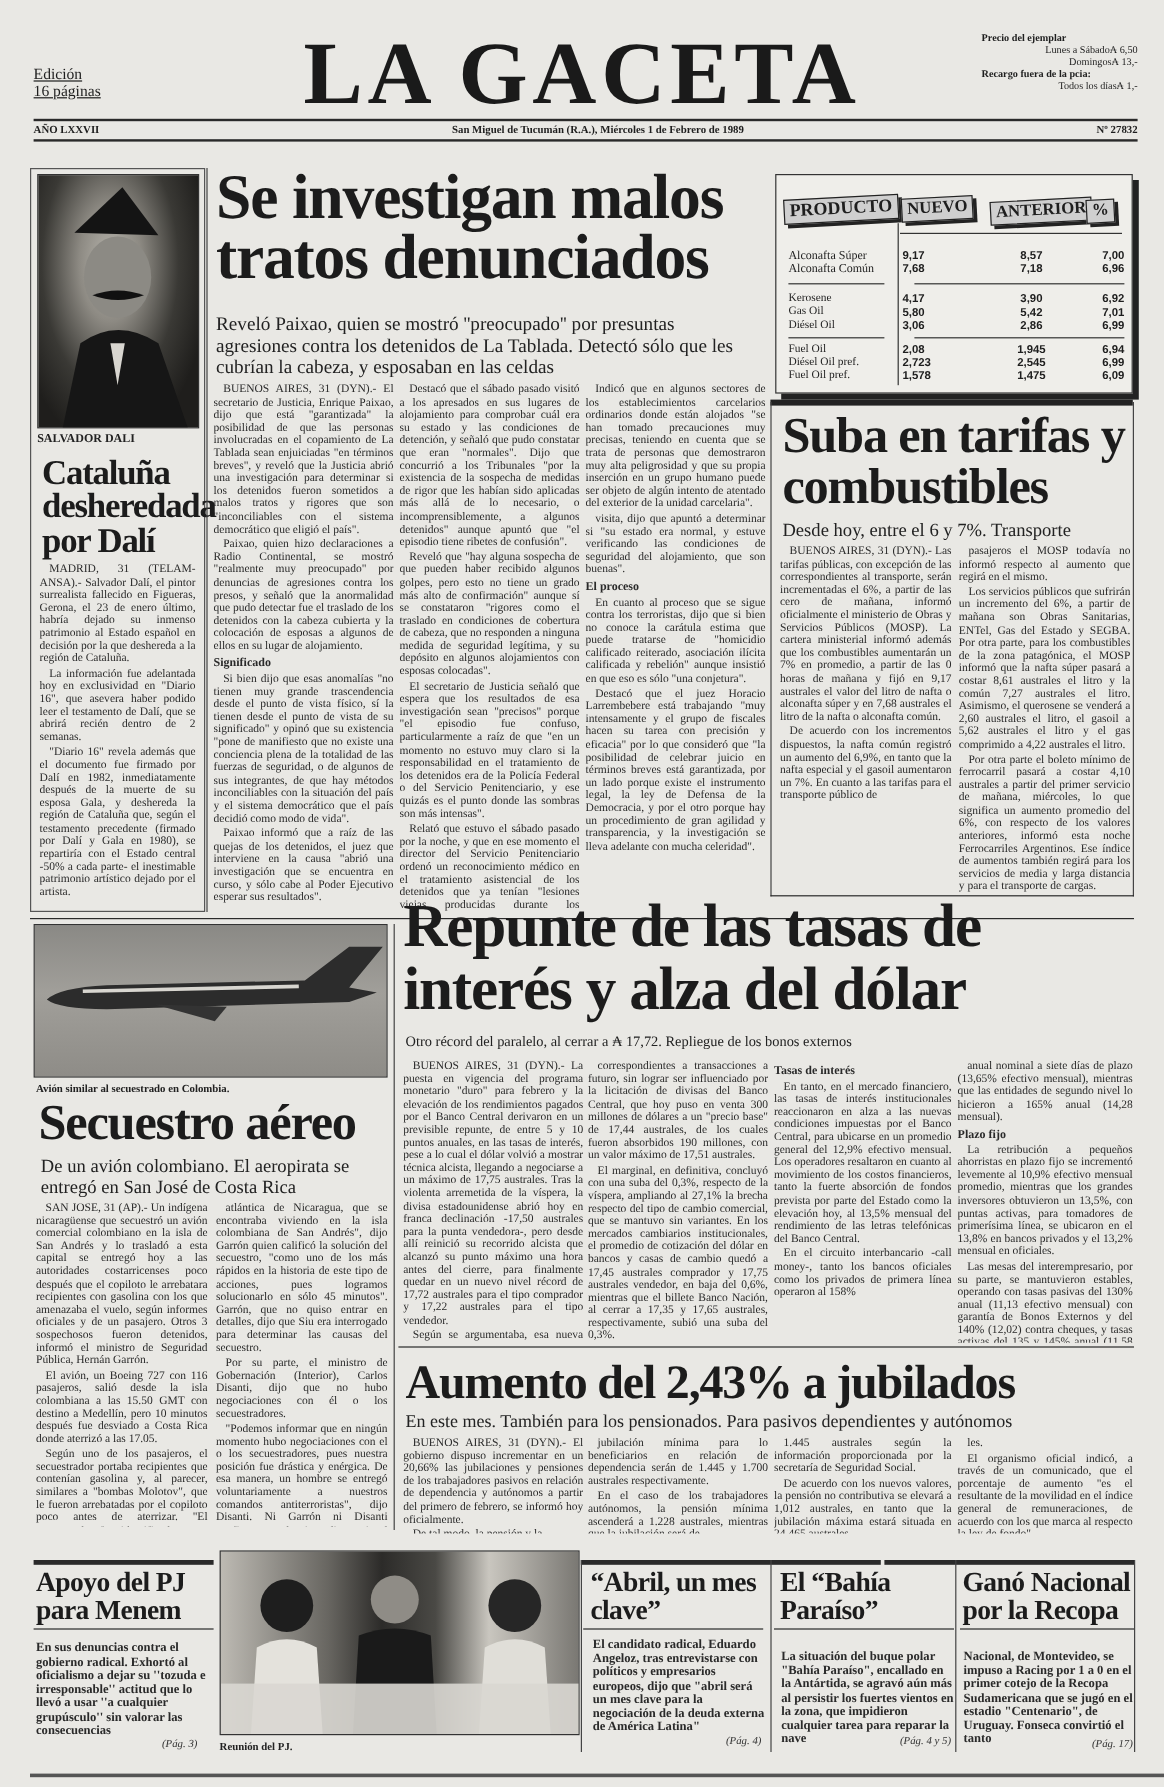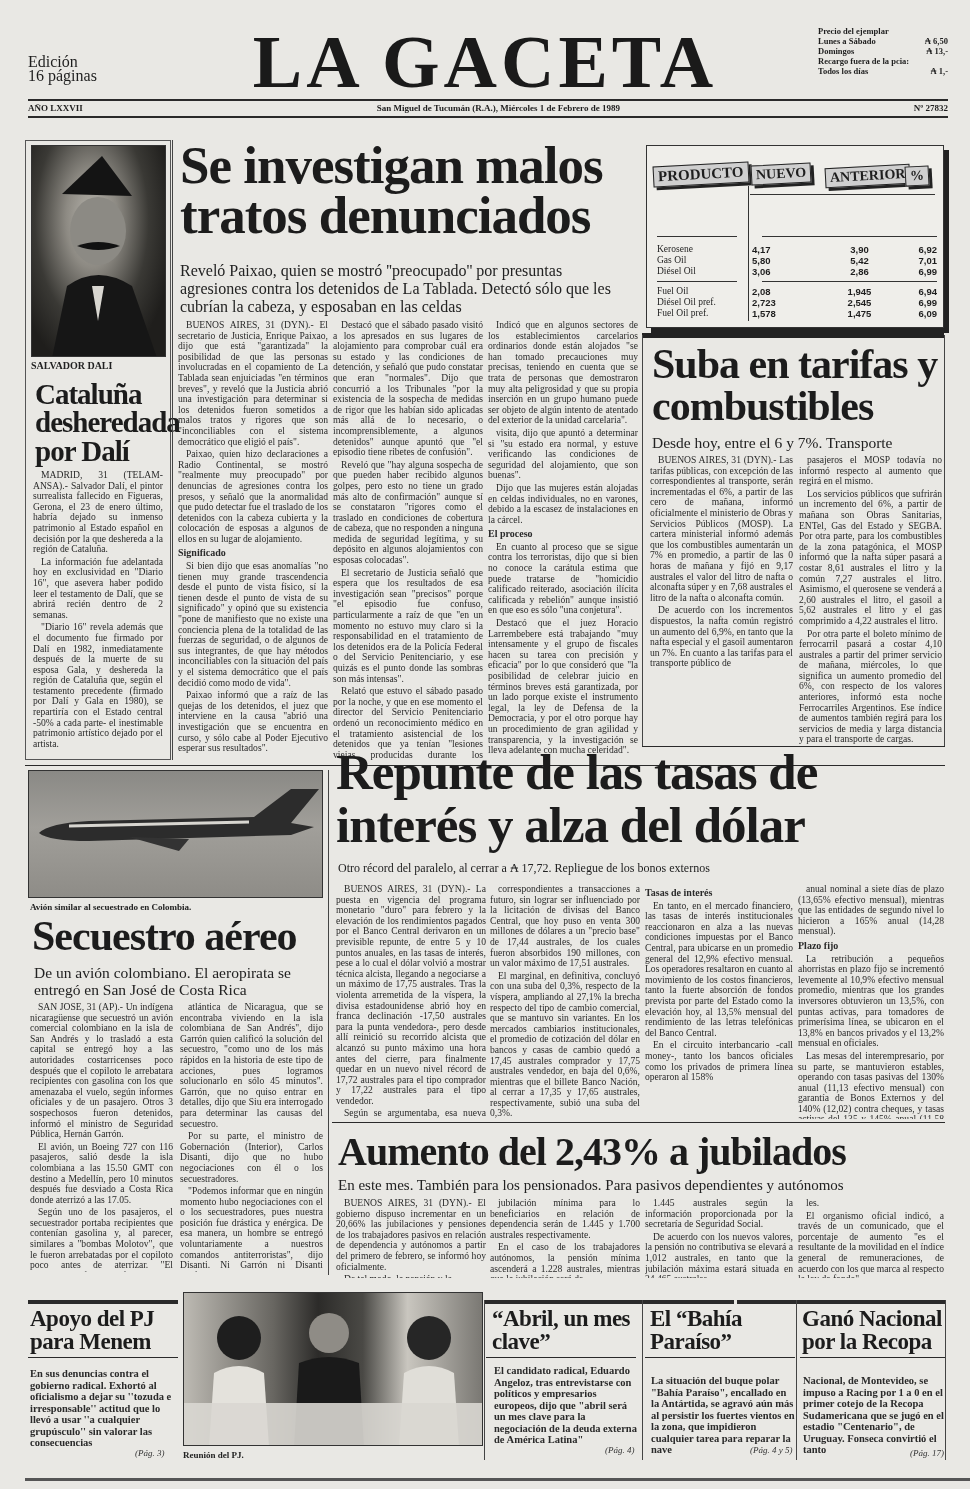--- a/index.html
+++ b/index.html
@@ -21,23 +21,23 @@
   .hl { font-weight: bold; letter-spacing: -1px; color: #1c1c1c; line-height: 0.98; }
   .deck { color: #222; line-height: 1.12; }
   .rule { background: #2a2a2a; position: absolute; }
   .vrule { background: #444; position: absolute; width: 1px; }
   .photo { position: absolute; border: 1px solid #333; overflow: hidden; }
   .caption { font-weight: bold; font-size: 10px; color: #222; position: absolute; }
   .pag { font-style: italic; font-size: 9px; position: absolute; color: #333; }
 
   
   .mast-title { font-size: 74px; font-weight: bold; letter-spacing: 4px; text-align: center; width: 560px; left: 205px; top: 20px; color: #1a1a1a; }
-  .mast-left { left: 28px; top: 55px; font-size: 16px; line-height: 14px; }
+  .mast-left { left: 28px; top: 55px; font-size: 13px; line-height: 14px; text-decoration: underline; }
   .mast-price { left: 818px; top: 26px; font-size: 8.5px; line-height: 10px; width: 130px; }
-  .mast-price .row { display: flex; justify-content: space-between; font-weight: bold; }
+  .mast-price .row { display: flex; justify-content: flex-end; }
   .mast-price .b { font-weight: bold; }
   .dateline { top: 103px; left: 28px; width: 920px; font-size: 9px; font-weight: bold; display: flex; justify-content: space-between; }
 
   
   .fuel { left: 646px; top: 145px; width: 298px; height: 183px; border: 1px solid #333; background: #efeeea; box-shadow: 5px 5px 0 #222; }
   .fuel .tag { position: absolute; background: #cfcfcf; border: 1.5px solid #222; font-weight: bold; font-size: 14px; padding: 1px 4px; box-shadow: 3px 3px 0 #222; transform: rotate(-3deg); }
   .fuel .grp { position: absolute; left: 10px; width: 280px; font-size: 10px; line-height: 11px; }
   .fuel .r { display: flex; }
   .fuel .r span:nth-child(1) { width: 95px; }
   .fuel .r span:nth-child(2) { width: 70px; font-family: "Liberation Sans", sans-serif; font-weight: bold; font-size: 9.5px; }
@@ -111,34 +111,47 @@
 </div>
 <div class="abs body-text" style="left:333px; top:320px; width:150px; height:440px;">
   <p>Destacó que el sábado pasado visitó a los apresados en sus lugares de alojamiento para comprobar cuál era su estado y las condiciones de detención, y señaló que pudo constatar que eran "normales". Dijo que concurrió a los Tribunales "por la existencia de la sospecha de medidas de rigor que les habían sido aplicadas más allá de lo necesario, o incomprensiblemente, a algunos detenidos" aunque apuntó que "el episodio tiene ribetes de confusión".</p>
   <p>Reveló que "hay alguna sospecha de que pueden haber recibido algunos golpes, pero esto no tiene un grado más alto de confirmación" aunque sí se constataron "rigores como el traslado en condiciones de cobertura de cabeza, que no responden a ninguna medida de seguridad legítima, y su depósito en algunos alojamientos con esposas colocadas".</p>
   <p>El secretario de Justicia señaló que espera que los resultados de esa investigación sean "precisos" porque "el episodio fue confuso, particularmente a raíz de que "en un momento no estuvo muy claro si la responsabilidad en el tratamiento de los detenidos era de la Policía Federal o del Servicio Penitenciario, y ese quizás es el punto donde las sombras son más intensas".</p>
   <p>Relató que estuvo el sábado pasado por la noche, y que en ese momento el director del Servicio Penitenciario ordenó un reconocimiento médico en el tratamiento asistencial de los detenidos que ya tenían "lesiones viejas producidas durante los enfrentamientos". En cuanto a su</p>
 </div>
 <div class="abs body-text" style="left:488px; top:320px; width:150px; height:440px;">
   <p>Indicó que en algunos sectores de los establecimientos carcelarios ordinarios donde están alojados "se han tomado precauciones muy precisas, teniendo en cuenta que se trata de personas que demostraron muy alta peligrosidad y que su propia inserción en un grupo humano puede ser objeto de algún intento de atentado del exterior de la unidad carcelaria".</p>
   <p>visita, dijo que apuntó a determinar si "su estado era normal, y estuve verificando las condiciones de seguridad del alojamiento, que son buenas".</p>
-  <p>Dijo que las mujeres están alojadas en celdas individuales, no en varones, debido a la escasez de instalaciones en la cárcel.</p>
   <div class="sub">El proceso</div>
   <p>En cuanto al proceso que se sigue contra los terroristas, dijo que si bien no conoce la carátula estima que puede tratarse de "homicidio calificado reiterado, asociación ilícita calificada y rebelión" aunque insistió en que eso es sólo "una conjetura".</p>
   <p>Destacó que el juez Horacio Larrembebere está trabajando "muy intensamente y el grupo de fiscales hacen su tarea con precisión y eficacia" por lo que consideró que "la posibilidad de celebrar juicio en términos breves está garantizada, por un lado porque existe el instrumento legal, la ley de Defensa de la Democracia, y por el otro porque hay un procedimiento de gran agilidad y transparencia, y la investigación se lleva adelante con mucha celeridad".</p>
 </div>
 
 <div class="abs fuel">
   <div class="tag" style="left:6px; top:18px; font-size:15px;">PRODUCTO</div>
   <div class="tag" style="left:104px; top:18px;">NUEVO</div>
   <div class="tag" style="left:178px; top:20px;">ANTERIOR</div>
   <div class="tag" style="left:258px; top:20px;">%</div>
   <div class="sep" style="left:103px; top:48px; width:185px;"></div>
   <div class="vrule" style="left:101px; top:40px; height:135px; background:#333;"></div>
 
+  <div class="grp" style="top:62px;">
+    <div class="r">
+        <span>Alconafta Súper</span>
+        <span>9,17</span>
+        <span>8,57</span>
+        <span>7,00</span>
+      </div>
+    <div class="r">
+        <span>Alconafta Común</span>
+        <span>7,68</span>
+        <span>7,18</span>
+        <span>6,96</span>
+      </div>
+  </div>
   <div class="sep" style="left:10px; top:90px; width:80px;"></div>
   <div class="sep" style="left:115px; top:90px; width:175px;"></div>
   <div class="grp" style="top:98px; font-size:9.5px;">
     <div class="r">
         <span>Kerosene</span>
         <span>4,17</span>
         <span>3,90</span>
         <span>6,92</span>
       </div>
     <div class="r">

